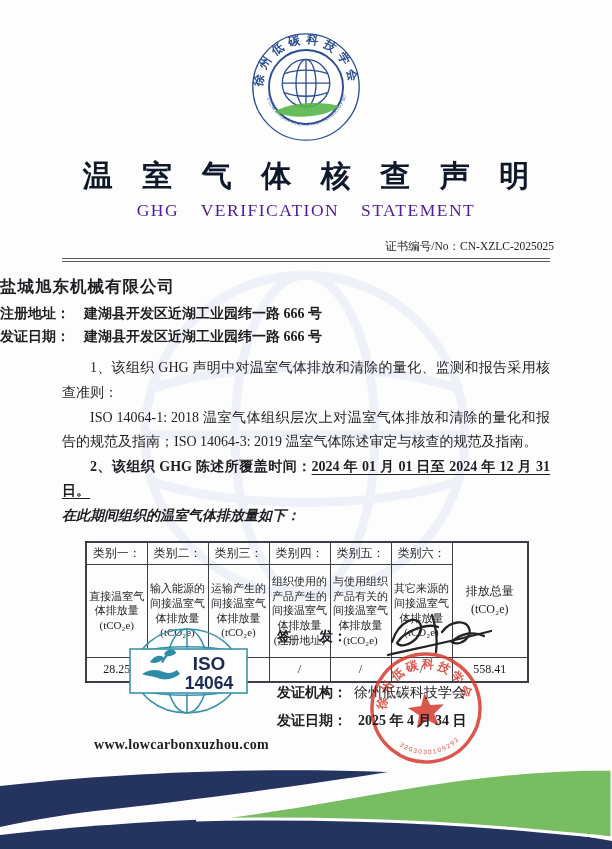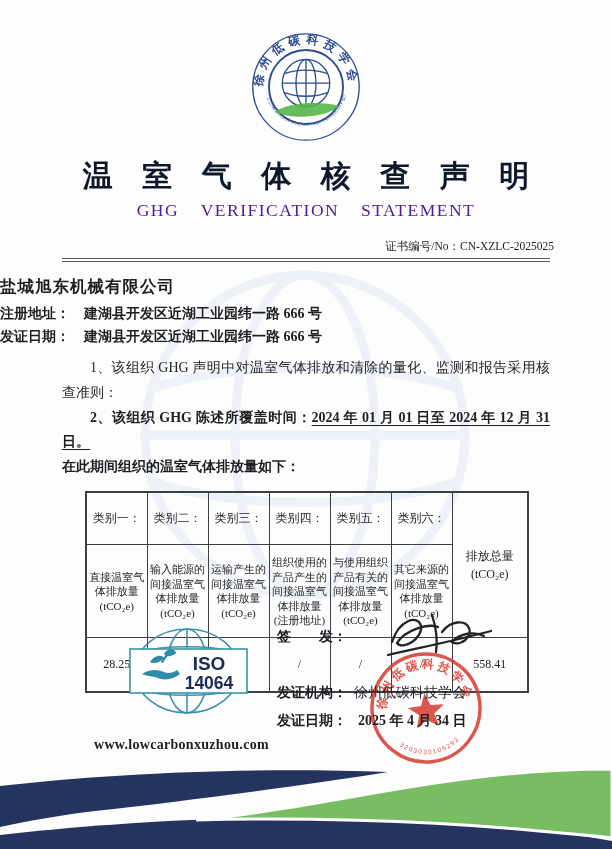--- a/index.html
+++ b/index.html
@@ -25,26 +25,26 @@
     margin:4px 62px 0; height:2px;
     border-top:1.5px solid #55585e; border-bottom:1.5px solid #55585e;
   }
   .company { font-size:16.5px; font-weight:bold; letter-spacing:1px; margin-top:14px; }
   .addr { font-size:14px; font-weight:bold; line-height:1.62; margin-top:5px; }
   .addr .label { margin-right:14px; }
 
   .paras { margin:8px 62px 12px; font-size:14px; line-height:1.76; text-align:justify; }
   .paras p { margin:0; text-indent:2em; }
   .paras p.bold { font-weight:bold; }
-  .paras p.noindent { text-indent:0; }
+  .paras p.noindent { text-indent:0;font-style:italic; }
   .u { text-decoration:underline; text-underline-offset:3px; }
 
   .table-wrap { margin:6px 0 0 85px; }
   table.emis { border-collapse:collapse; table-layout:fixed; width:442px; border:2px solid #3c3f45; }
-  table.emis td { border:1px solid #3c3f45; text-align:center; vertical-align:middle; padding:16px 2px; }
+  table.emis td { border:1px solid #3c3f45; text-align:center; vertical-align:middle; padding:1px 2px; }
   tr.th-row td { height:19px; font-size:12px; }
   tr.desc-row td { font-size:11px; line-height:1.33; height:86px; padding:3px 2px; }
   td.total-cell { font-size:11.5px; line-height:1.5; }
   tr.val-row td { height:21px; font-size:12px; }
 
   .abs { position:absolute; }
   .footer-label { font-size:14px; font-weight:bold; z-index:3; }
   .footer-text { font-size:14px; z-index:3; }
   .site { font-size:14px; font-weight:bold; letter-spacing:.3px; z-index:3;margin-top:26px; }
   .date-val { font-weight:bold; }
@@ -108,20 +108,21 @@
       <div>
         <span class="label">注册地址：</span><span>建湖县开发区近湖工业园纬一路 666 号</span>
       </div>
       <div>
         <span class="label">发证日期：</span><span>建湖县开发区近湖工业园纬一路 666 号</span>
       </div>
     </div>
 
     <div class="paras">
       <p>1、该组织 GHG 声明中对温室气体排放和清除的量化、监测和报告采用核查准则：</p>
+      <p>ISO 14064-1: 2018 温室气体组织层次上对温室气体排放和清除的量化和报告的规范及指南；ISO 14064-3: 2019 温室气体陈述审定与核查的规范及指南。</p>
       <p class="bold">
         <span>2、该组织 GHG 陈述所覆盖时间：</span><span class="u">2024 年 01 月 01 日至 2024 年 12 月 31 日。</span>
       </p>
       <p class="bold noindent">在此期间组织的温室气体排放量如下：</p>
     </div>
 
     <div class="table-wrap">
       <table class="emis">
         <colgroup>
           <col style="width:61px">

